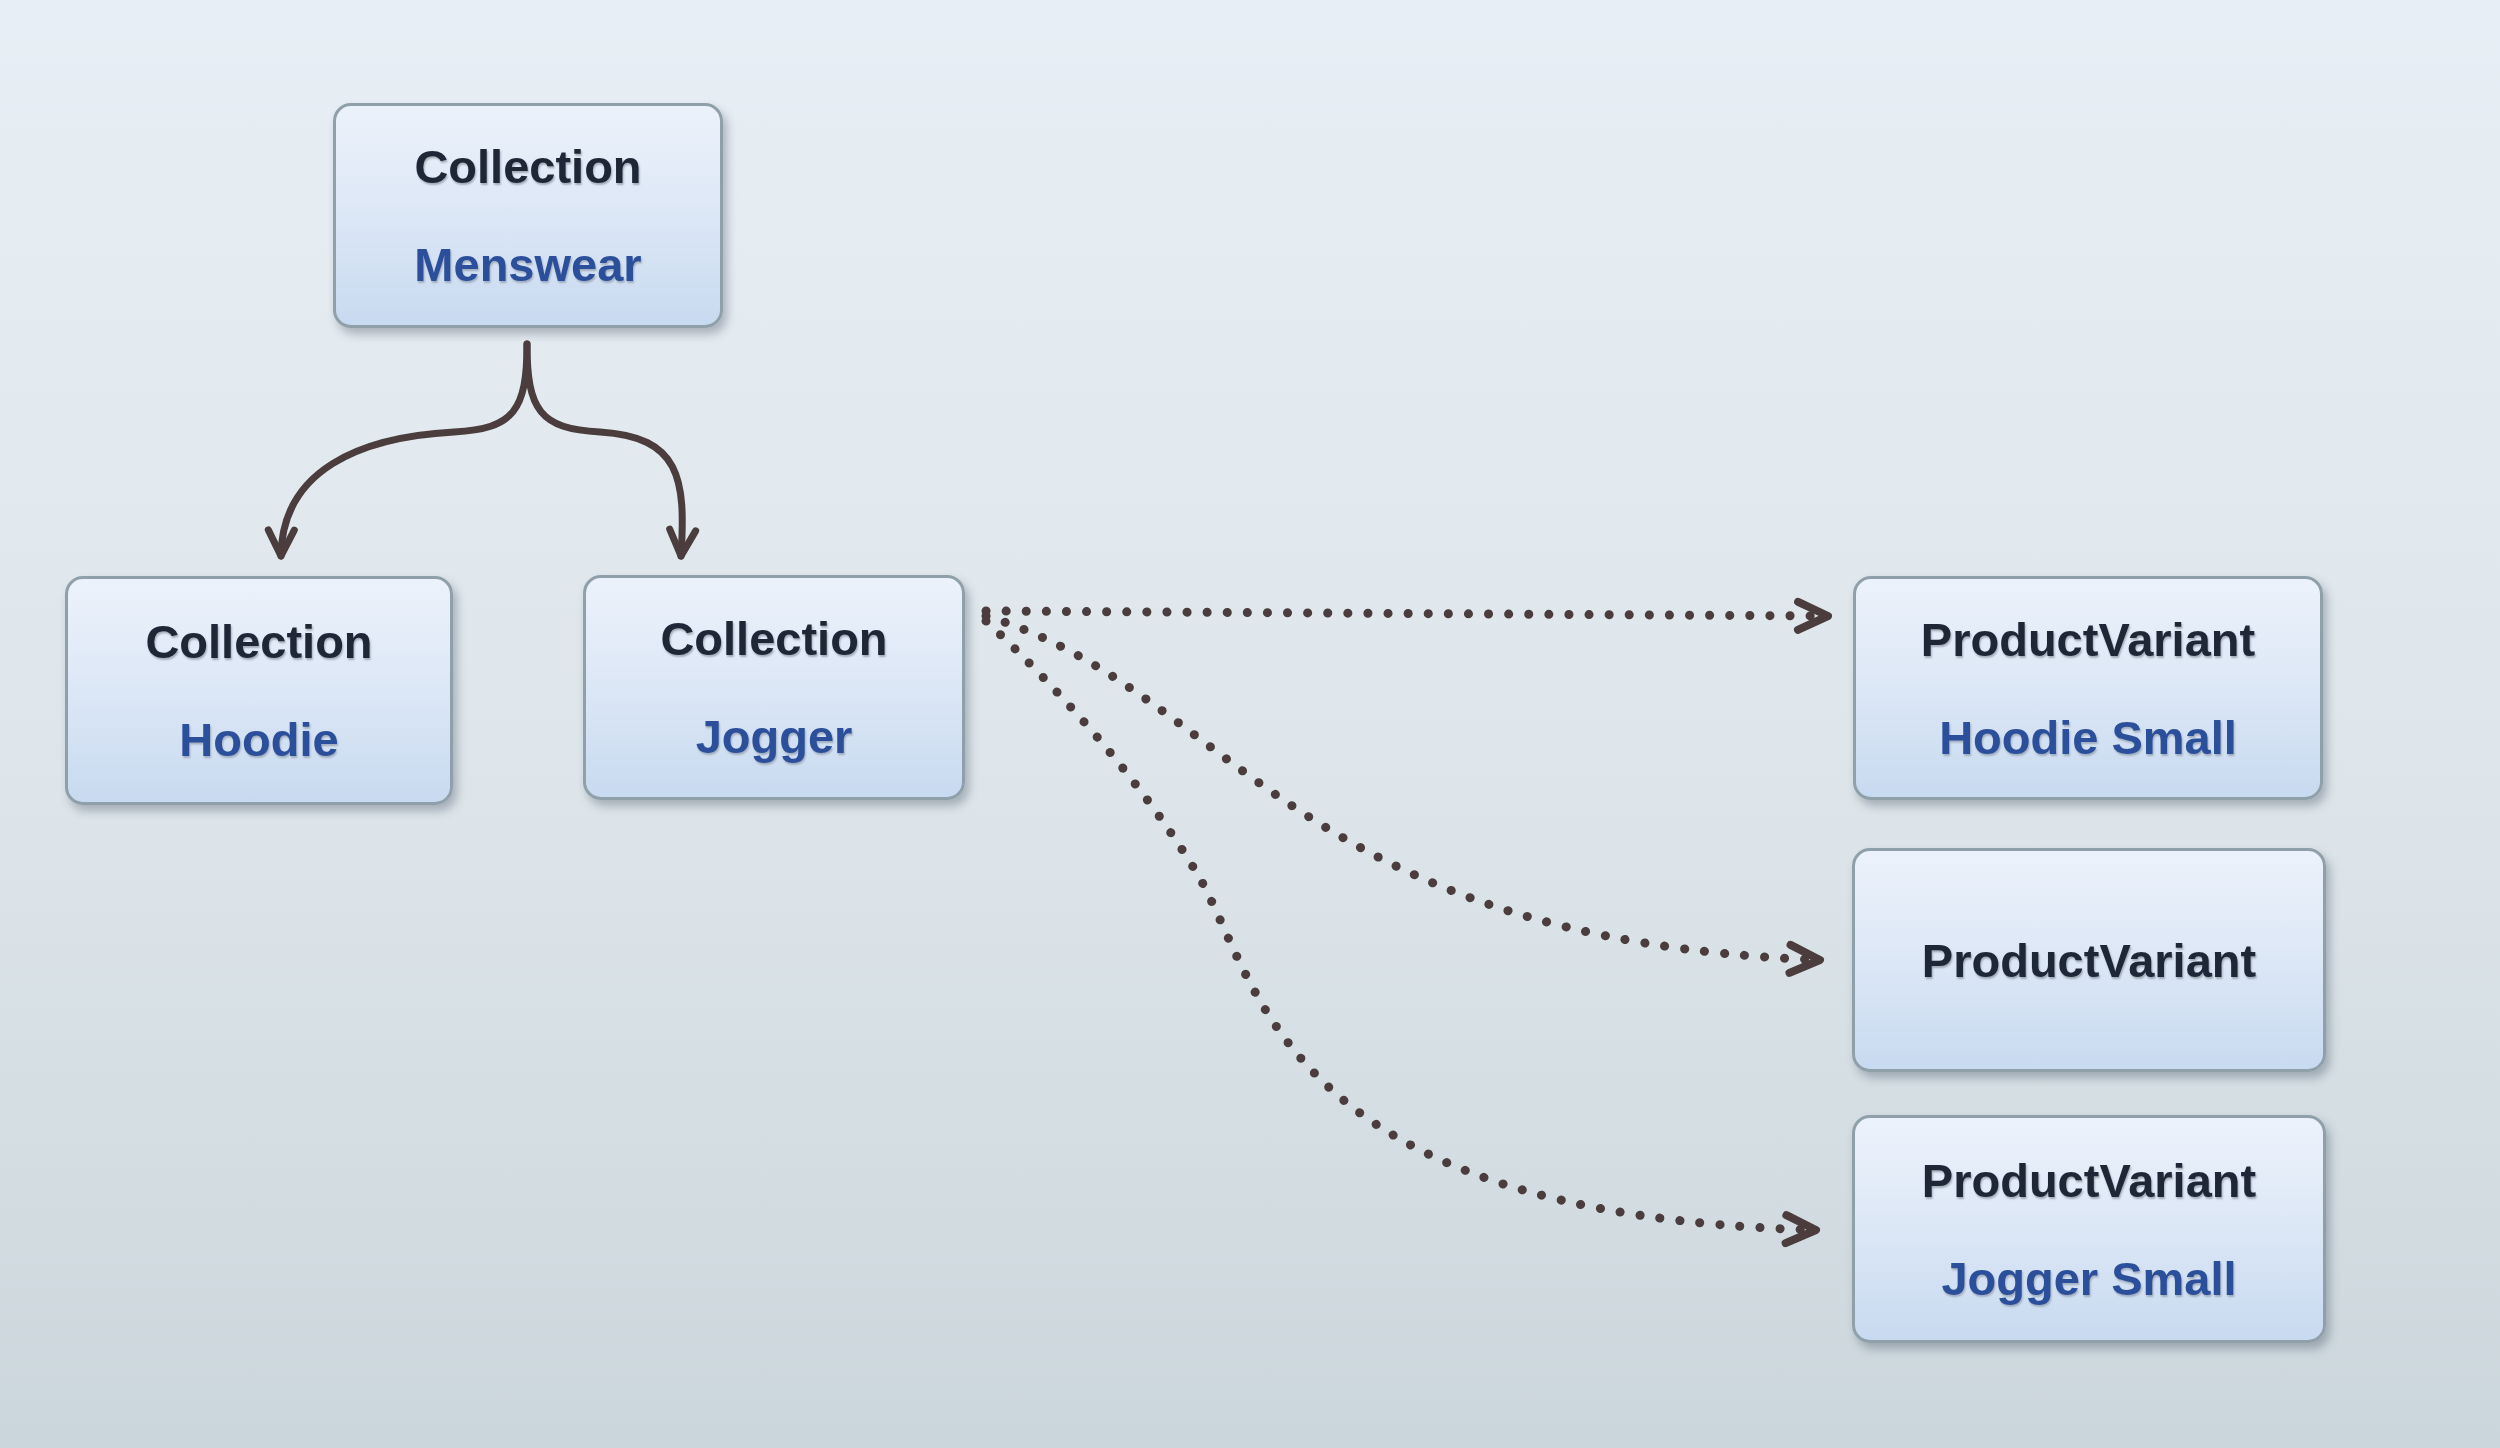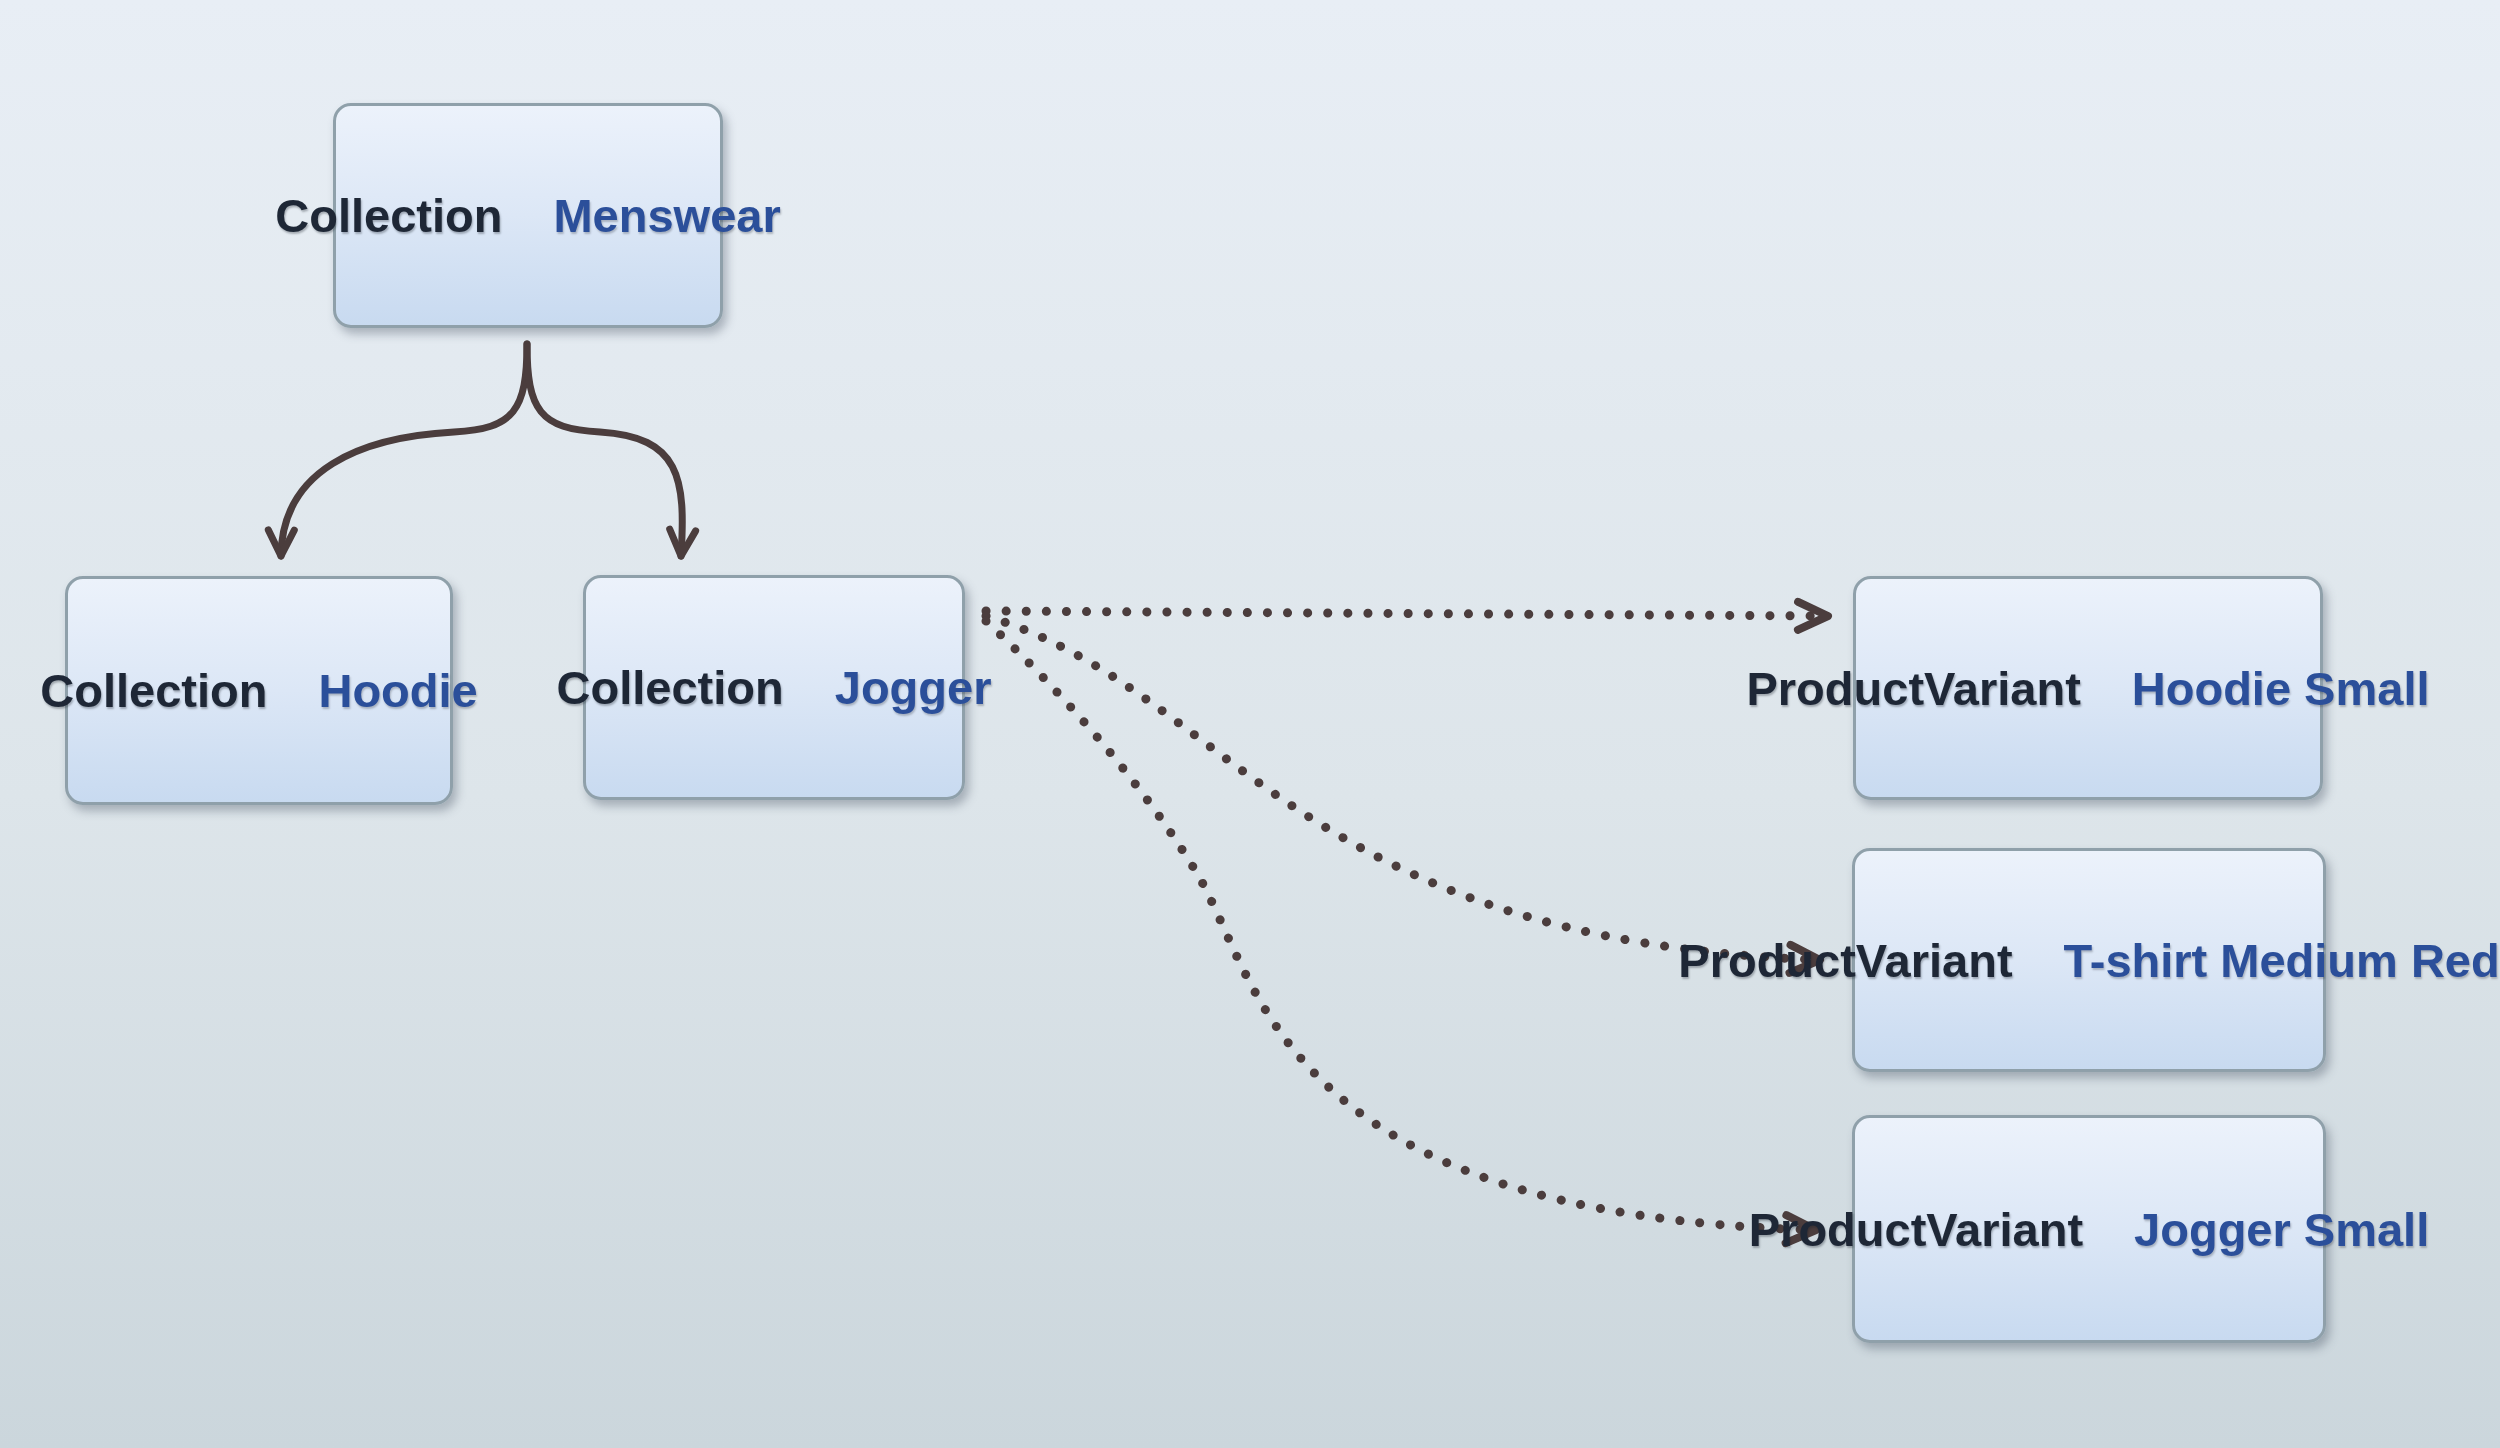--- a/index.html
+++ b/index.html
@@ -52,21 +52,21 @@
     position: absolute;
     box-sizing: border-box;
     border: 3px solid var(--node-border, #8fa0aa);
     border-radius: 18px;
     background: linear-gradient(180deg,
       var(--node-fill-top, #ecf2fb) 0%,
       var(--node-fill-mid, #dce7f6) 50%,
       var(--node-fill-bottom, #c8daf0) 100%);
     box-shadow: 4px 6px 10px rgba(60, 72, 88, 0.35);
     display: flex;
-    flex-direction: row;
+    flex-direction: column;
     align-items: center;
     justify-content: center;
     gap: 51px;
     text-align: center;
   }
   .ntype {
     font-size: 47px;
     font-weight: bold;
     line-height: 1;
     color: var(--node-type-text, #1e2736);
@@ -120,21 +120,20 @@
     <span class="nname">Jogger</span>
   </div>
 
   <div class="node" style="left:1853px; top:576px; width:470px; height:224px;">
     <span class="ntype">ProductVariant</span>
     <span class="nname">Hoodie Small</span>
   </div>
 
   <div class="node" style="left:1852px; top:848px; width:474px; height:224px;">
     <span class="ntype">ProductVariant</span>
-    <span class="nname">T-shirt Medium Red</span>
   </div>
 
   <div class="node" style="left:1852px; top:1115px; width:474px; height:228px;">
     <span class="ntype">ProductVariant</span>
     <span class="nname">Jogger Small</span>
   </div>
 
 </div>
 
 </body></html>

